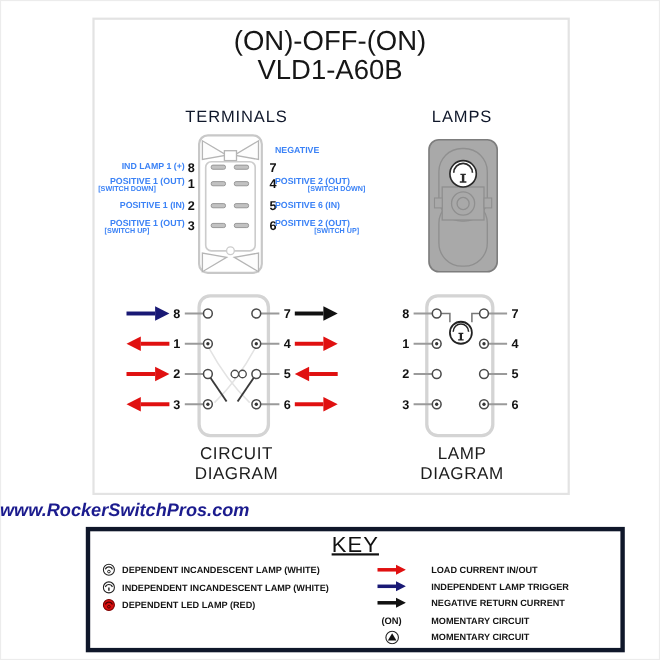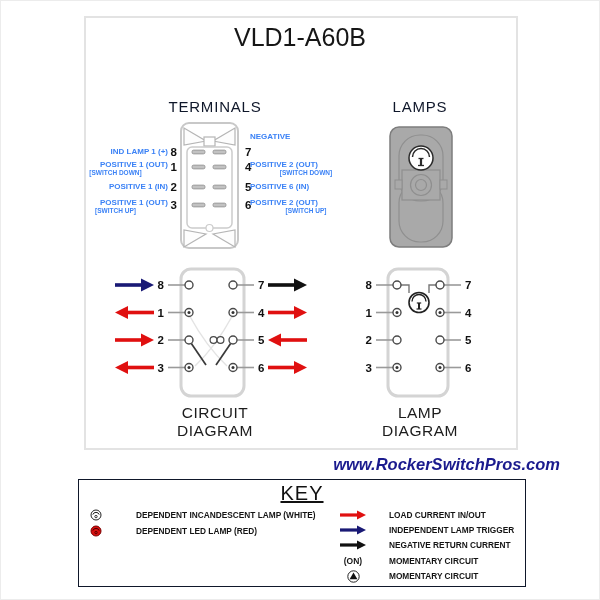--- a/index.html
+++ b/index.html
@@ -1,60 +1,61 @@
 <!DOCTYPE html>
 <html><head>
 <meta charset="utf-8">
 <style>
   html,body{margin:0;padding:0;background:#fff;}
   .canvas{position:relative;width:600px;height:600px;background:#fff;overflow:hidden;
           font-family:"Liberation Sans",sans-serif;color:#111;}
   .frame{position:absolute;inset:0;border:1px solid #ececec;}
   .main-box{position:absolute;left:84px;top:16px;width:430px;height:430px;border:2px solid #e3e3e3;}
-  .key-box{position:absolute;left:78px;top:479px;width:446px;height:106px;border:1px solid #0f172a;background:#fff;}
+  .key-box{position:absolute;left:78px;top:479px;width:446px;height:106px;border:4px solid #0f172a;background:#fff;padding-left:36px;}
   .title{position:absolute;top:24px;left:0;width:600px;text-align:center;font-size:25px;line-height:27px;color:#161616;}
   .sec-head{position:absolute;font-size:15px;letter-spacing:.8px;text-align:center;color:#0f172a;}
   #terminals-heading{top:98px;left:130px;width:170px;}
   #lamps-heading{top:98px;left:345px;width:150px;}
   .caption{position:absolute;font-size:15.5px;line-height:18px;letter-spacing:.5px;text-align:center;color:#1c1c1c;}
   #circuit-caption{top:404px;left:130px;width:170px;}
   #lamp-caption{top:404px;left:345px;width:150px;}
-  .website{position:absolute;top:455px;left:0;width:548px;text-align:right;
-           font-size:16.5px;font-weight:bold;font-style:italic;color:#1b1b8e;margin-left:12px;}
+  .website{position:absolute;top:455px;left:0;width:548px;text-align:left;
+           font-size:16.5px;font-weight:bold;font-style:italic;color:#1b1b8e;}
   
   .tlab{position:absolute;color:#3b82f6;font-weight:bold;}
   .tlab .main{font-size:8px;line-height:9px;}
   .tlab .sub{font-size:6.5px;line-height:7.5px;text-align:center;}
   .tlab.left{right:432px;width:105px;text-align:right;}
   .tlab.right{left:250px;width:112px;text-align:left;}
   .svgabs{position:absolute;}
   
   .key-heading{position:absolute;top:2px;left:0;width:100%;text-align:center;font-size:20px;
                letter-spacing:1px;text-decoration:underline;color:#111;}
   .key-col{position:absolute;top:27px;}
   .key-col.leftcol{left:10px;}
   .key-col.rightcol{left:258px;}
   .key-row{display:flex;align-items:center;}
-  .leftcol .key-row{height:16px;gap:28px;}
+  .leftcol .key-row{height:16px;}
   .rightcol .key-row{height:15.4px;}
   .key-ico{display:flex;align-items:center;justify-content:center;}
   .leftcol .key-ico{width:14px;margin-right:5px;}
   .rightcol .key-ico{width:32px;margin-right:20px;}
   .key-label{font-size:8.3px;font-weight:bold;color:#141414;white-space:nowrap;}
   .on-symbol{font-size:8.5px;font-weight:bold;color:#141414;}
   text.num{font-size:11.5px;font-weight:bold;fill:#111;font-family:"Liberation Sans",sans-serif;}
 </style>
 </head>
 <body>
 
 <div class="canvas">
   <div class="frame"></div>
   <div class="main-box"></div>
 
   <div class="title">
+    <div>(ON)-OFF-(ON)</div>
     <div>VLD1-A60B</div>
   </div>
 
   <div class="sec-head" id="terminals-heading">TERMINALS</div>
   <div class="sec-head" id="lamps-heading">LAMPS</div>
 
   <svg class="svgabs" style="left:160px;top:118px" width="100" height="140" viewBox="0 0 100 140">
     <g>
       <rect x="21" y="5" width="57" height="125" rx="8" fill="#fff" stroke="#c8c8c8" stroke-width="2"></rect>
       <polygon points="24,27 24,10 46,23" fill="#fdfdfd" stroke="#b5b5b5" stroke-width="1.2"></polygon>
@@ -289,20 +290,30 @@
             <circle cx="6" cy="6" r="5" fill="#fff" stroke="#222" stroke-width="1"></circle>
             <path d="M2.8,5.6 A3.4,3.4 0 0 1 9.2,5.6" fill="none" stroke="#222" stroke-width="1"></path>
             <circle cx="6" cy="7.6" r="1.2" fill="none" stroke="#222" stroke-width="0.9"></circle>
           </svg>
         </span>
         <span class="key-label">DEPENDENT INCANDESCENT LAMP (WHITE)</span>
       </div>
       <div class="key-row">
         <span class="key-ico">
           <svg width="12" height="12" viewBox="0 0 12 12">
+            <circle cx="6" cy="6" r="5" fill="#fff" stroke="#222" stroke-width="1"></circle>
+            <path d="M2.8,5.6 A3.4,3.4 0 0 1 9.2,5.6" fill="none" stroke="#222" stroke-width="1"></path>
+            <line x1="6" y1="6" x2="6" y2="9" stroke="#222" stroke-width="1.3"></line>
+          </svg>
+        </span>
+        <span class="key-label">INDEPENDENT INCANDESCENT LAMP (WHITE)</span>
+      </div>
+      <div class="key-row">
+        <span class="key-ico">
+          <svg width="12" height="12" viewBox="0 0 12 12">
             <circle cx="6" cy="6" r="5" fill="#d80f0f" stroke="#7a0000" stroke-width="1"></circle>
             <path d="M2.8,5.6 A3.4,3.4 0 0 1 9.2,5.6" fill="none" stroke="#4d0000" stroke-width="1"></path>
             <circle cx="6" cy="7.6" r="1.2" fill="none" stroke="#4d0000" stroke-width="0.9"></circle>
           </svg>
         </span>
         <span class="key-label">DEPENDENT LED LAMP (RED)</span>
       </div>
     </div>
 
     <div class="key-col rightcol">

